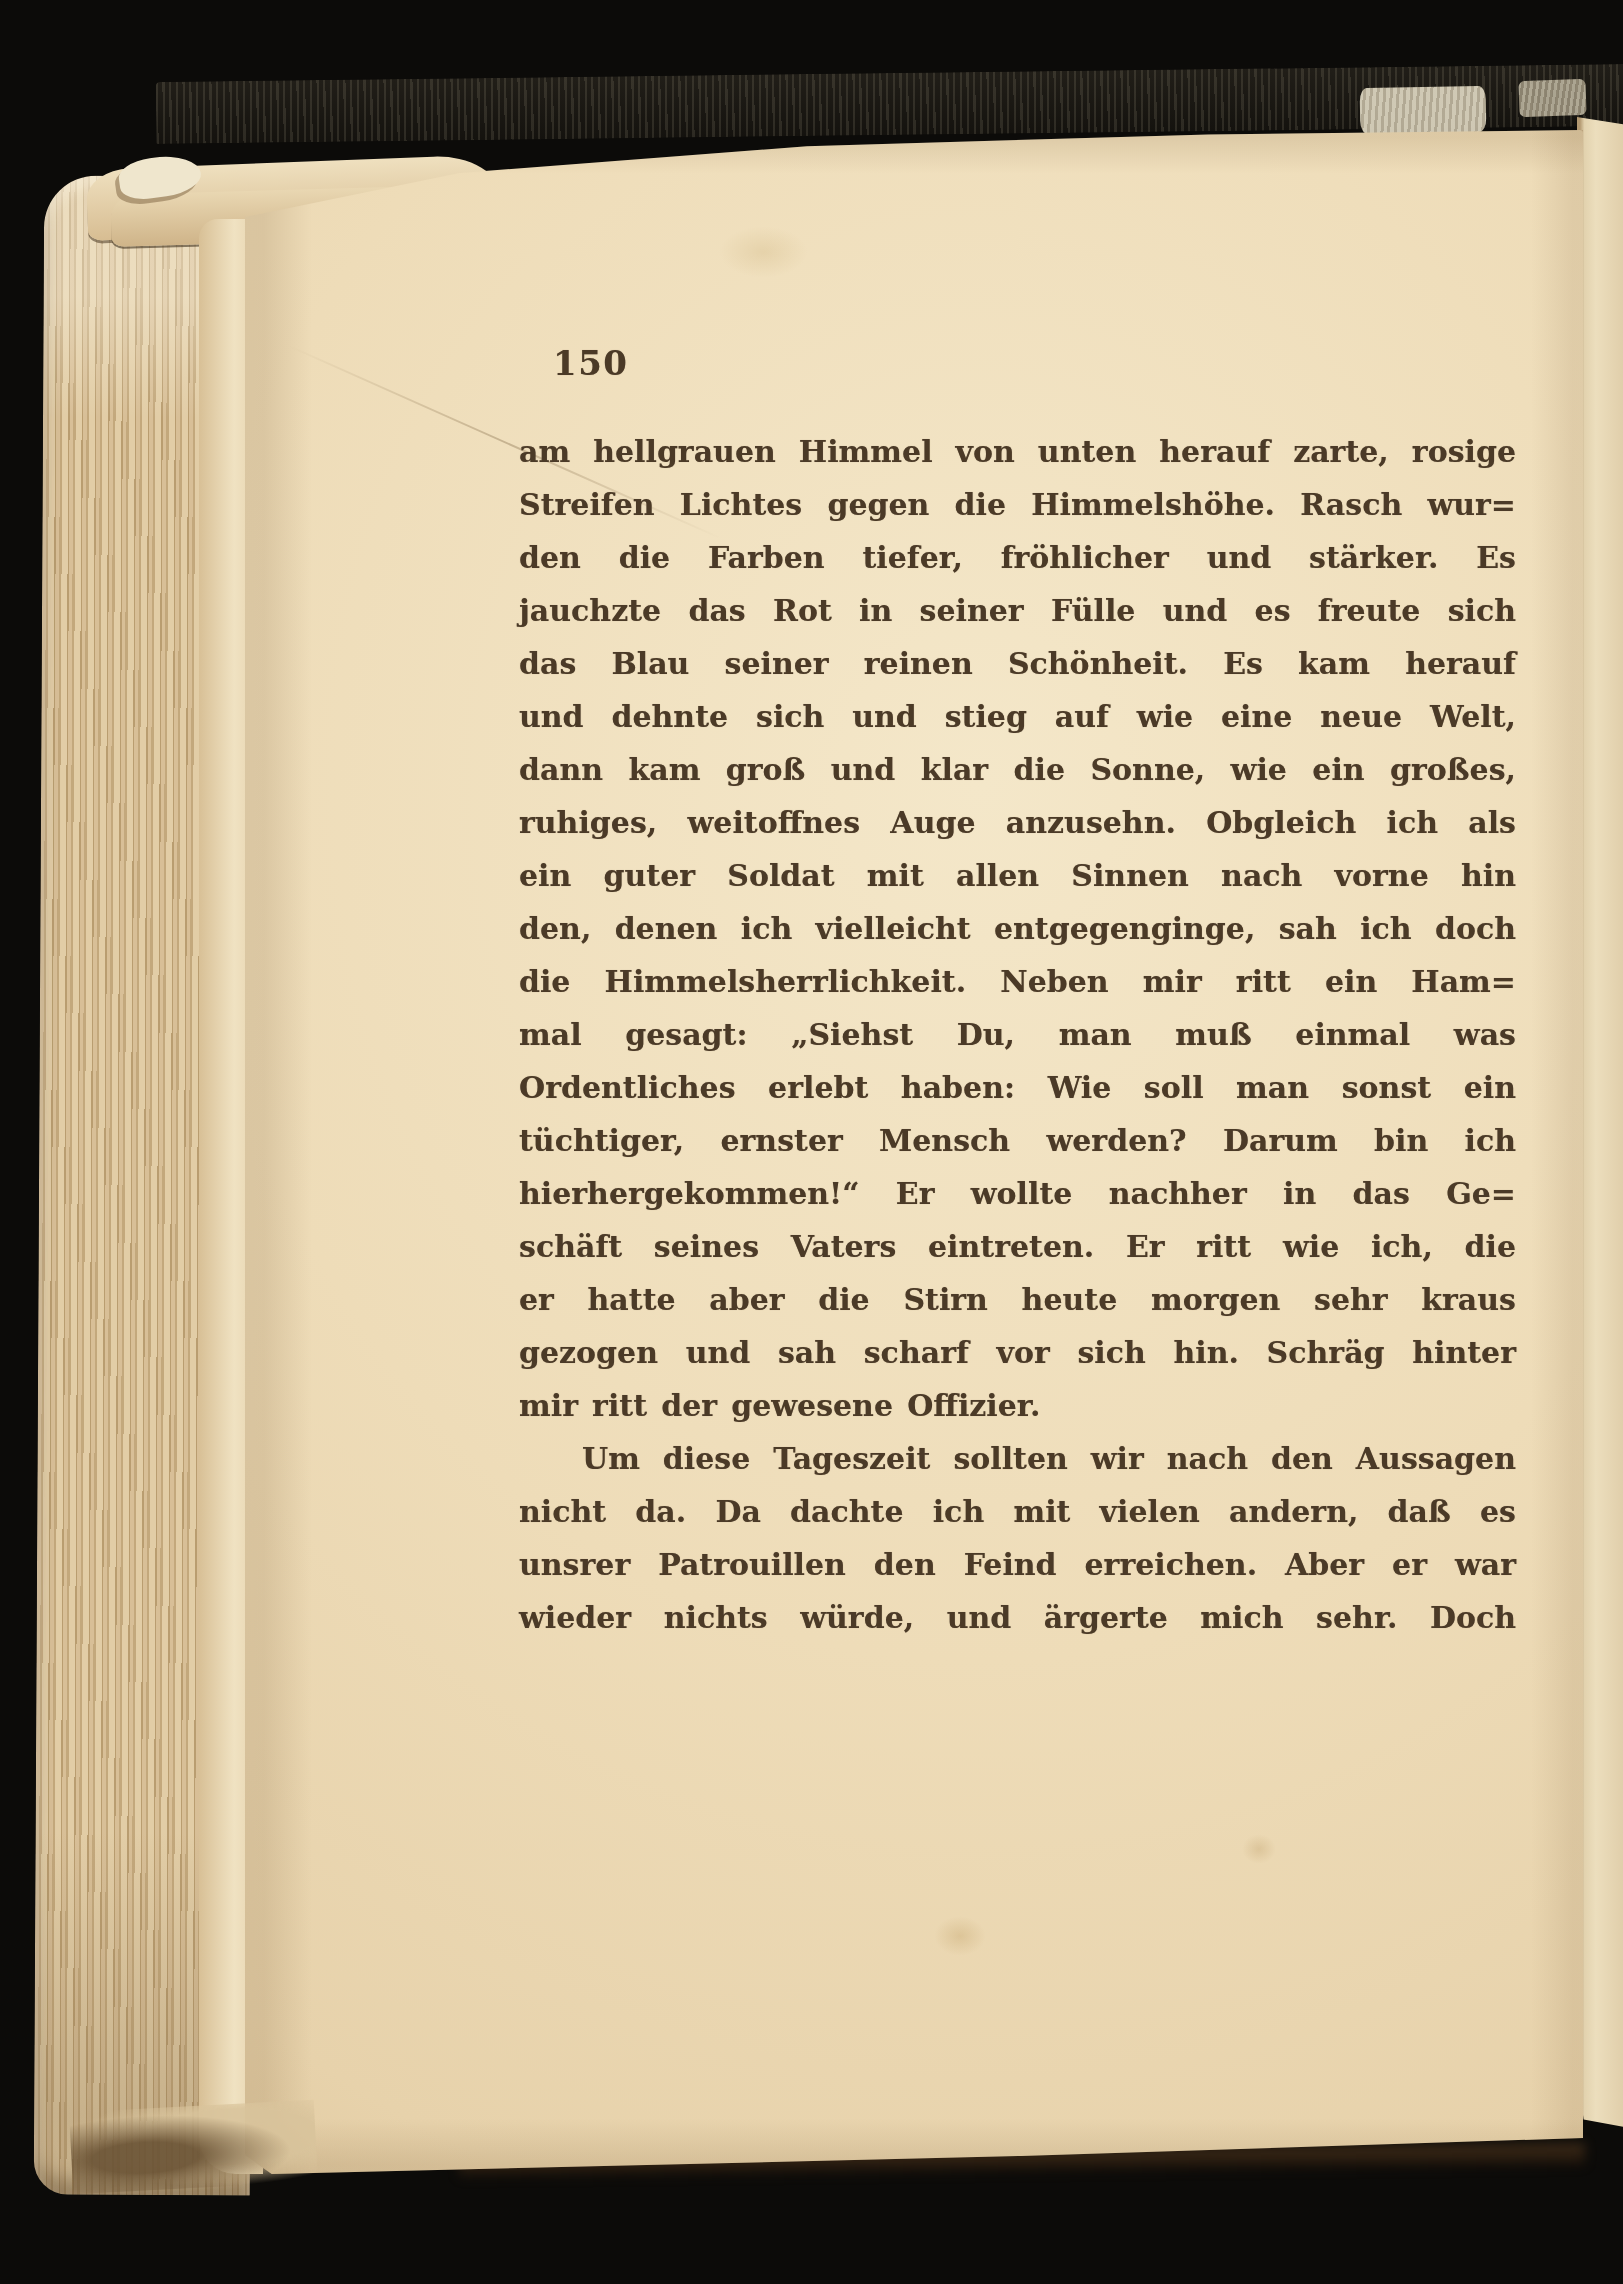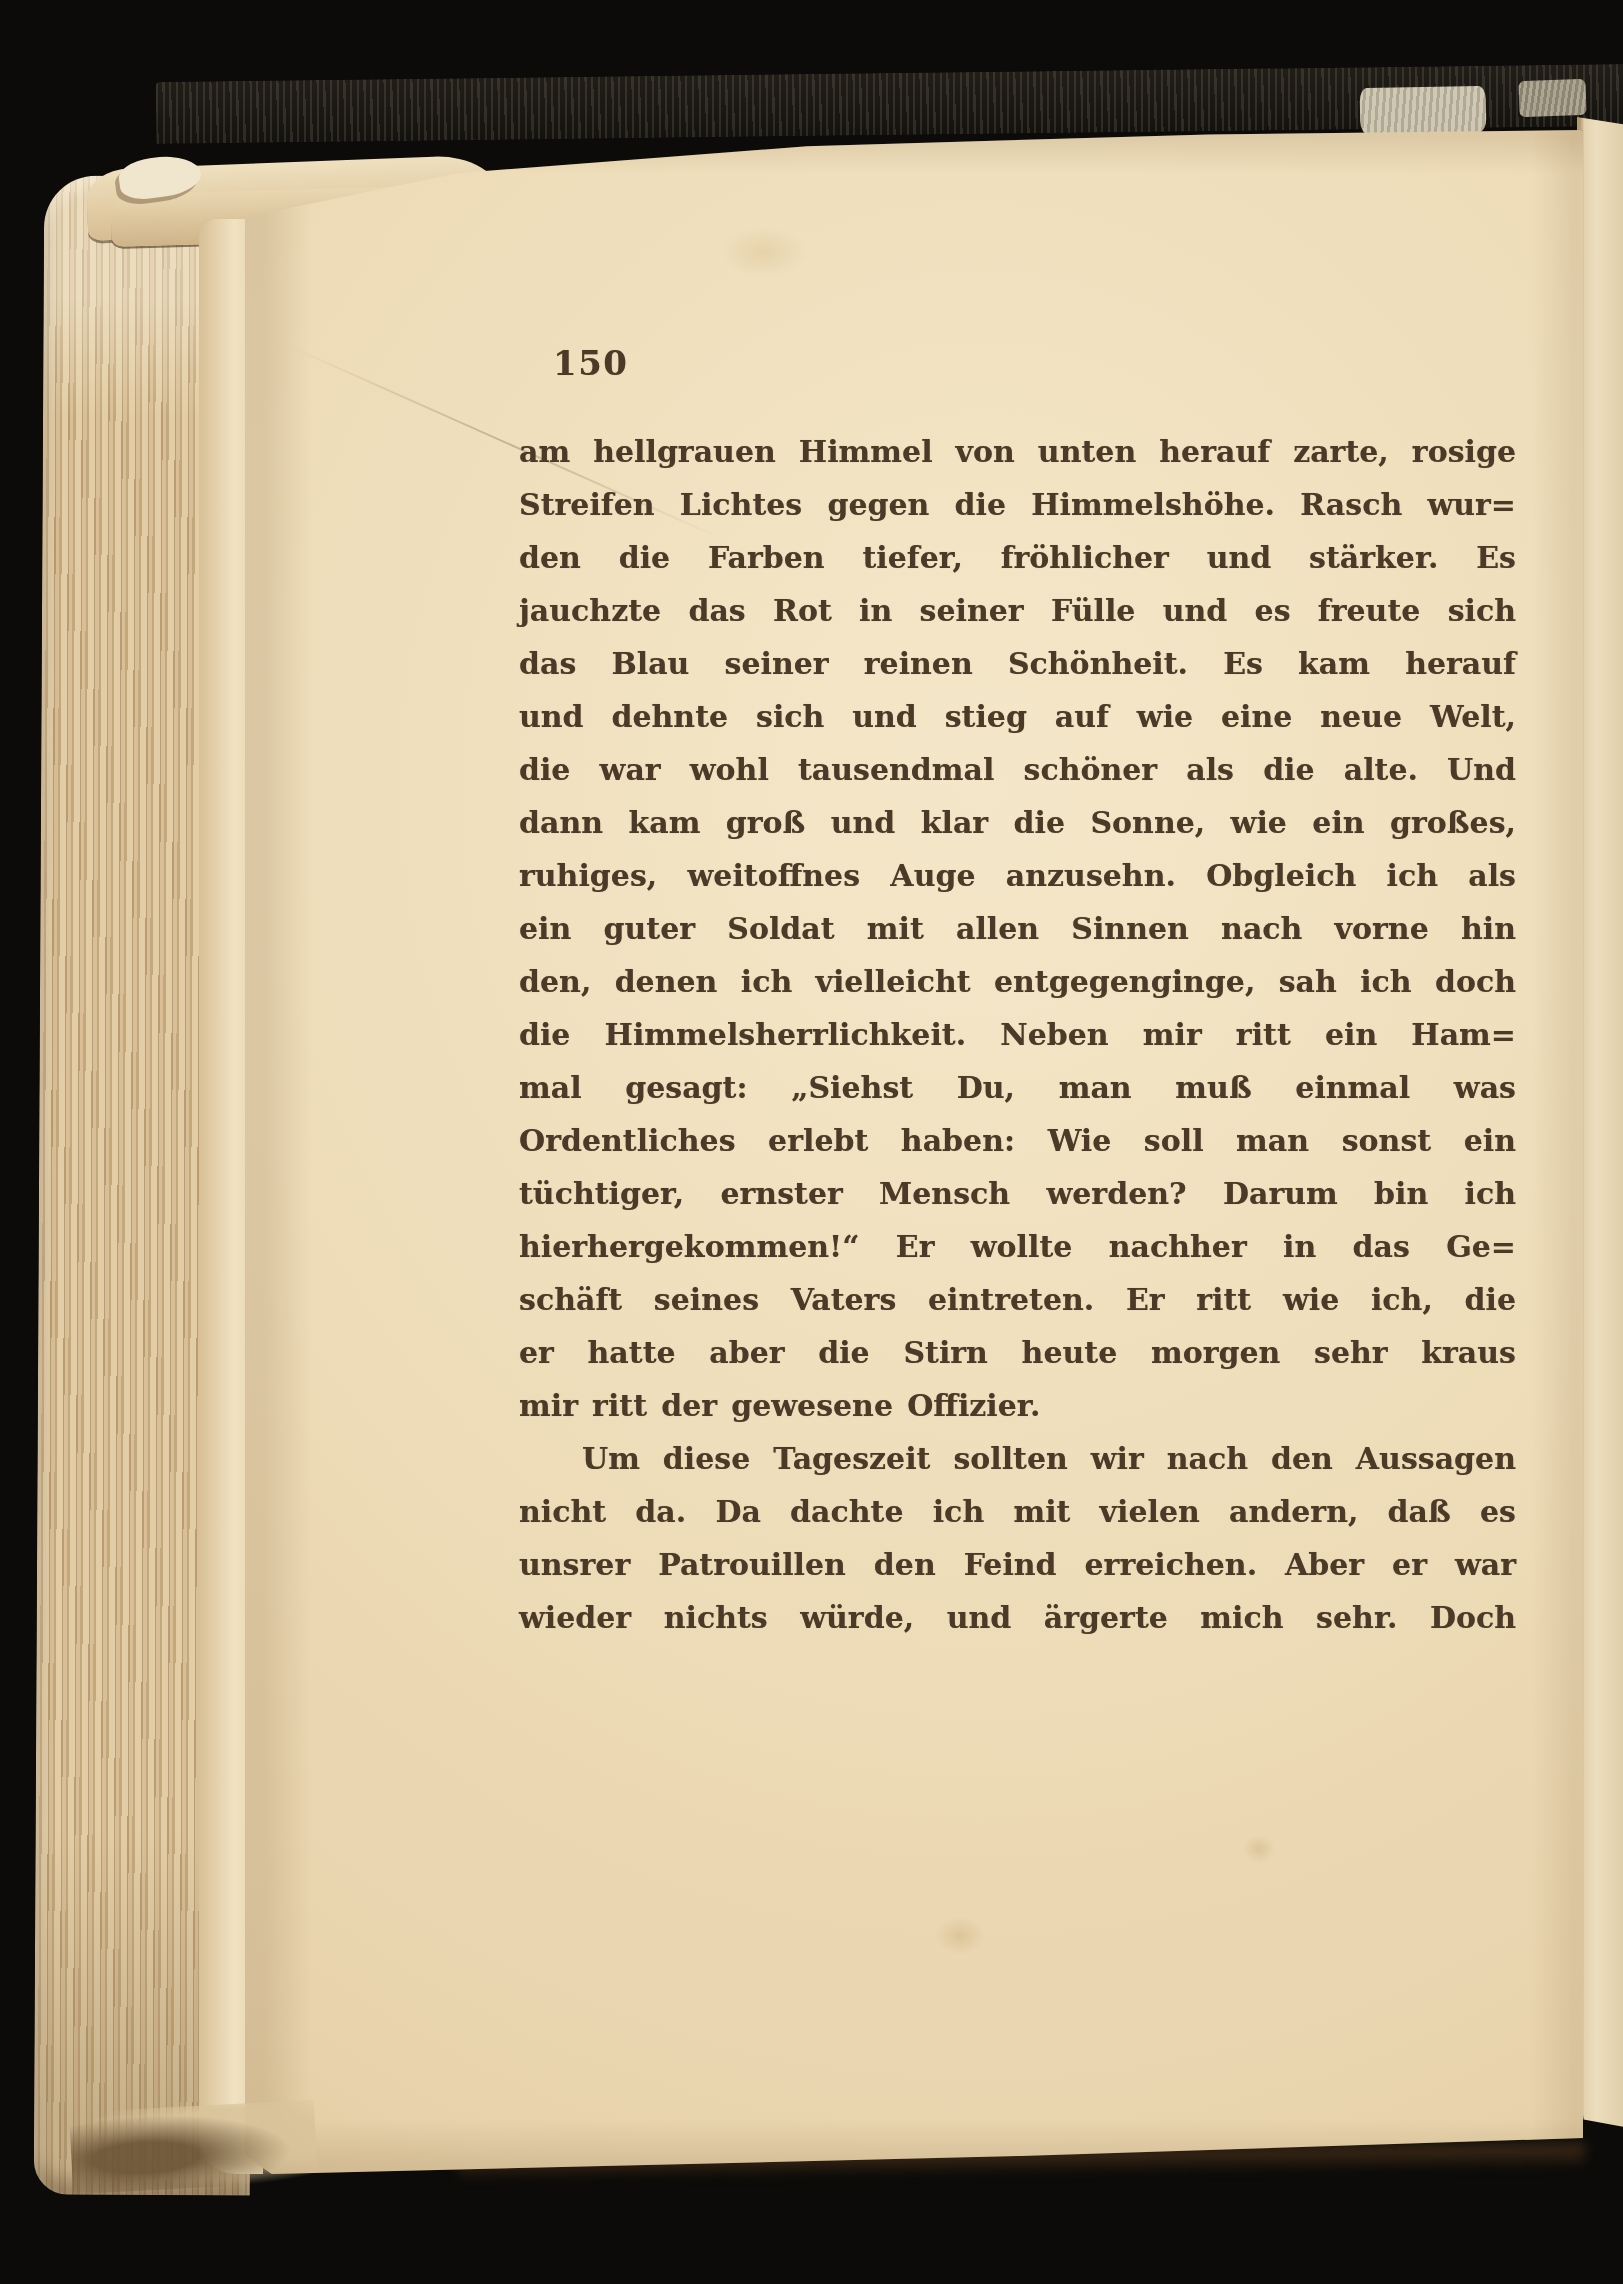--- a/index.html
+++ b/index.html
@@ -169,32 +169,32 @@
 
     <div class="page-number">150</div>
 
     <div class="text-block">
         <div class="text-line">am hellgrauen Himmel von unten herauf zarte, rosige</div>
         <div class="text-line">Streifen Lichtes gegen die Himmelshöhe. Rasch wur=</div>
         <div class="text-line">den die Farben tiefer, fröhlicher und stärker. Es</div>
         <div class="text-line">jauchzte das Rot in seiner Fülle und es freute sich</div>
         <div class="text-line">das Blau seiner reinen Schönheit. Es kam herauf</div>
         <div class="text-line">und dehnte sich und stieg auf wie eine neue Welt,</div>
-        <div class="text-line">die war wohl tausendmal schöner als die alte. Und</div>
         <div class="text-line">dann kam groß und klar die Sonne, wie ein großes,</div>
         <div class="text-line">ruhiges, weitoffnes Auge anzusehn. Obgleich ich als</div>
         <div class="text-line">ein guter Soldat mit allen Sinnen nach vorne hin</div>
         <div class="text-line">den, denen ich vielleicht entgegenginge, sah ich doch</div>
         <div class="text-line">die Himmelsherrlichkeit. Neben mir ritt ein Ham=</div>
         <div class="text-line">mal gesagt: „Siehst Du, man muß einmal was</div>
         <div class="text-line">Ordentliches erlebt haben: Wie soll man sonst ein</div>
         <div class="text-line">tüchtiger, ernster Mensch werden? Darum bin ich</div>
         <div class="text-line">hierhergekommen!“ Er wollte nachher in das Ge=</div>
         <div class="text-line">schäft seines Vaters eintreten. Er ritt wie ich, die</div>
         <div class="text-line">er hatte aber die Stirn heute morgen sehr kraus</div>
+        <div class="text-line">gezogen und sah scharf vor sich hin. Schräg hinter</div>
         <div class="text-line no-justify">mir ritt der gewesene Offizier.</div>
         <div class="text-line indent">Um diese Tageszeit sollten wir nach den Aussagen</div>
         <div class="text-line">nicht da. Da dachte ich mit vielen andern, daß es</div>
         <div class="text-line">unsrer Patrouillen den Feind erreichen. Aber er war</div>
         <div class="text-line">wieder nichts würde, und ärgerte mich sehr. Doch</div>
       </div>
   </div>
 
   <div class="bottom-fray"></div>
 </div>

